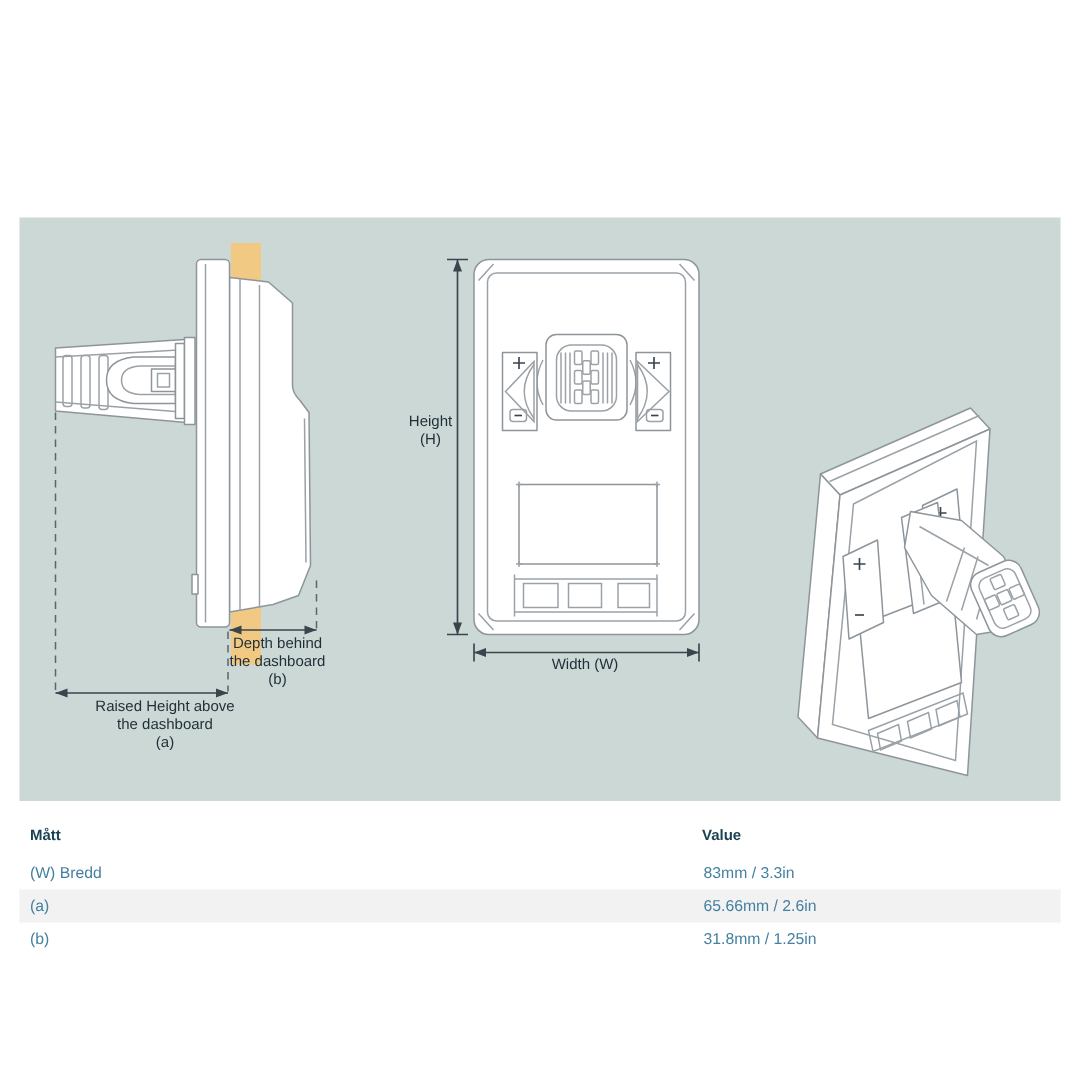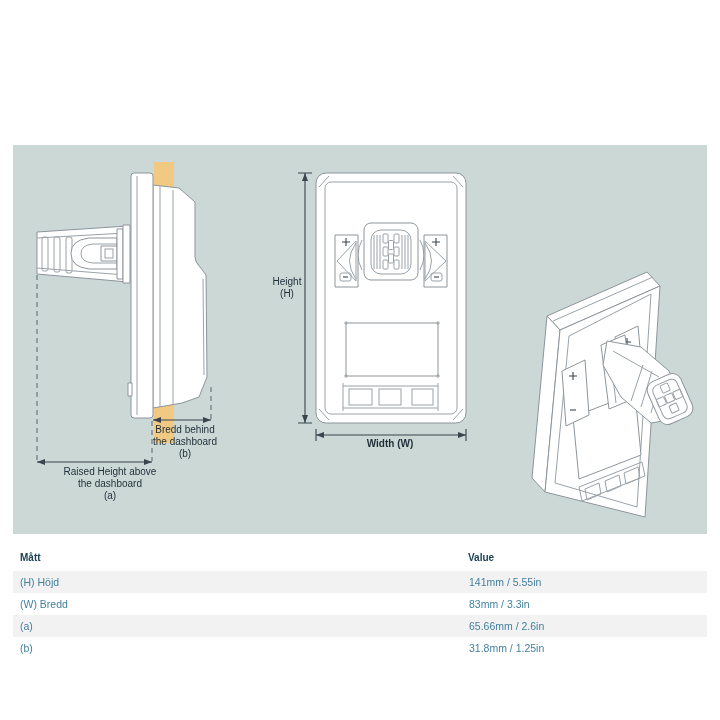--- a/index.html
+++ b/index.html
@@ -3,21 +3,21 @@
 <meta charset="utf-8">
 <style>
   html,body{margin:0;padding:0;background:#ffffff;}
   .page{position:relative;width:720px;height:720px;background:#ffffff;overflow:hidden;
         font-family:"Liberation Sans",sans-serif;margin-top:40px;}
   .panel{position:absolute;left:13px;top:105px;width:694px;height:389px;background:#cbd8d5;}
   .panel svg{position:absolute;left:0;top:0;}
   .dim-label{position:absolute;white-space:pre-line;text-align:center;
              font-size:10px;line-height:12px;color:#1f2e38;font-weight:500;}
   .lbl-height{left:234px;top:131px;width:80px;}
-  .lbl-width{left:327px;top:293px;width:100px;font-weight:bold;}
+  .lbl-width{left:327px;top:293px;width:100px;}
   .lbl-depth{left:112px;top:279px;width:120px;}
   .lbl-raised{left:36px;top:321px;width:122px;}
   .spec-table{position:absolute;left:13px;top:505px;width:694px;}
   .spec-header{position:relative;height:26px;}
   .spec-header span{position:absolute;top:7px;font-size:10px;font-weight:bold;color:#1c4254;}
   .spec-header .col-dim{left:7px;}
   .spec-header .col-val{left:455px;}
   .spec-row{position:relative;height:22px;font-size:10.5px;color:#44809f;}
   .spec-row.alt{background:#f2f2f2;}
   .spec-row span{position:absolute;top:5px;}
@@ -198,37 +198,33 @@
               <rect x="662" y="249" width="8" height="8" rx="1"></rect>
             </g>
           </g>
         </g>
       </g>
     </svg>
 
     <div class="dim-label lbl-height">Height
 (H)</div>
     <div class="dim-label lbl-width">Width (W)</div>
-    <div class="dim-label lbl-depth">Bredd behind
+    <div class="dim-label lbl-depth">Depth behind
 the dashboard
 (b)</div>
     <div class="dim-label lbl-raised">Raised Height above
 the dashboard
 (a)</div>
   </div>
 
   <div class="spec-table">
     <div class="spec-header">
       <span class="col-dim">Mått</span>
       <span class="col-val">Value</span>
     </div>
-    <div class="spec-row alt">
-      <span class="label">(H) Höjd</span>
-      <span class="value">141mm / 5.55in</span>
-    </div>
     <div class="spec-row">
       <span class="label">(W) Bredd</span>
       <span class="value">83mm / 3.3in</span>
     </div>
     <div class="spec-row alt">
       <span class="label">(a)</span>
       <span class="value">65.66mm / 2.6in</span>
     </div>
     <div class="spec-row">
       <span class="label">(b)</span>

